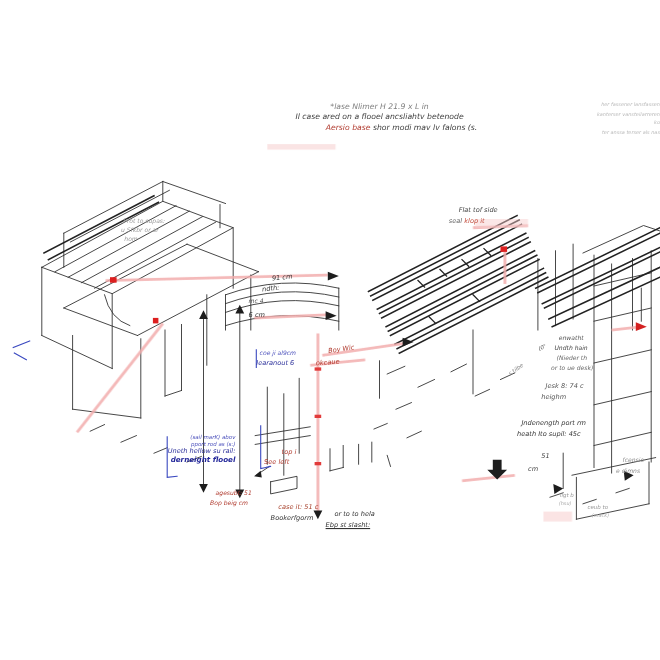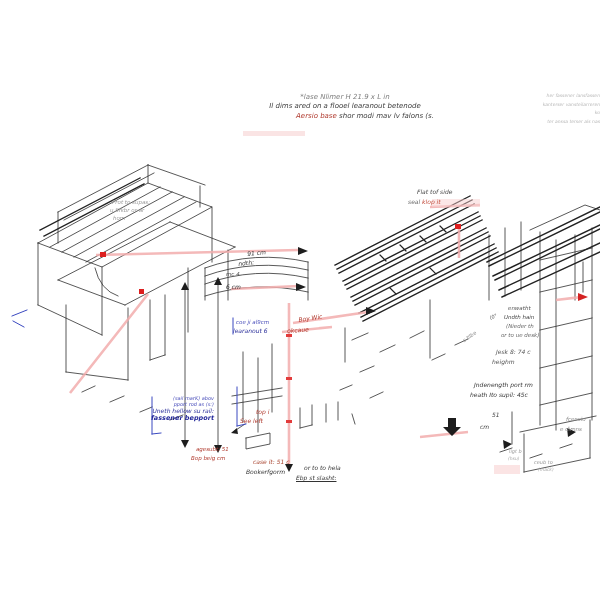--- a/index.html
+++ b/index.html
@@ -106,21 +106,21 @@
       <polygon points="214,445 222,445 218,453"></polygon>
       <polygon points="448,418 456,418 456,427 461,427 452,436 443,427 448,427"></polygon>
       <polygon points="503,440 512,444 504,449"></polygon>
       <polygon points="567,428 576,432 568,437"></polygon>
       <polygon points="237,428 231,433 238,434"></polygon>
     </g>
   </svg>
 
   <div class="hdr">
     <div class="g">*lase Nlimer H 21.9 x L  in</div>
-    <div class="d">Il dims ared on a flooel learanout betenode</div>
+    <div class="d">Il case ared on a flooel ancsliahtv betenode</div>
     <div><span class="r">Aersio base</span><span class="d"> shor modi mav lv falons (s.</span></div>
   </div>
 
   <div class="corner">
     <div>her fassener lansfassen</div>
     <div>kanterser vansteilarreren ko</div>
     <div>ter anssa terser als nas</div>
   </div>
 
   <div class="lbl" style="left:112px;top:199px;font-size:5.5px;color:#9a9a9a;">Prot to supas:</div>
@@ -155,21 +155,21 @@
   <div class="lbl" style="left:492px;top:412px;font-size:6px;color:#444;">51</div>
   <div class="lbl" style="left:480px;top:424px;font-size:6px;color:#444;">cm</div>
 
   <div class="lbl" style="left:566px;top:416px;font-size:5.5px;color:#8d8d8d;">fcensio</div>
   <div class="lbl" style="left:560px;top:426px;font-size:5.5px;color:#8d8d8d;">e dimns</div>
 
   <div class="blueblock">
     <div class="s">(sail marK) abov</div>
     <div class="s">pport rod as (s:)</div>
     <div class="b1">Uneth hellow su rail:</div>
-    <div class="b2">fassener bepport</div>
+    <div class="b2">derneight flooel</div>
   </div>
 
   <div class="lbl" style="left:256px;top:409px;font-size:6px;color:#b03a2e;">top i</div>
   <div class="lbl" style="left:240px;top:418px;font-size:6px;color:#b03a2e;">See left</div>
 
   <div class="lbl" style="left:196px;top:446px;font-size:5.5px;color:#b03a2e;">agesubt: 51</div>
   <div class="lbl" style="left:191px;top:455px;font-size:5.5px;color:#b03a2e;">Bop beig cm</div>
 
   <div class="lbl" style="left:253px;top:459px;font-size:6px;color:#a8432e;">case it: 51 c</div>
   <div class="lbl" style="left:246px;top:469px;font-size:6px;color:#333;">Bookerfgorm</div>

